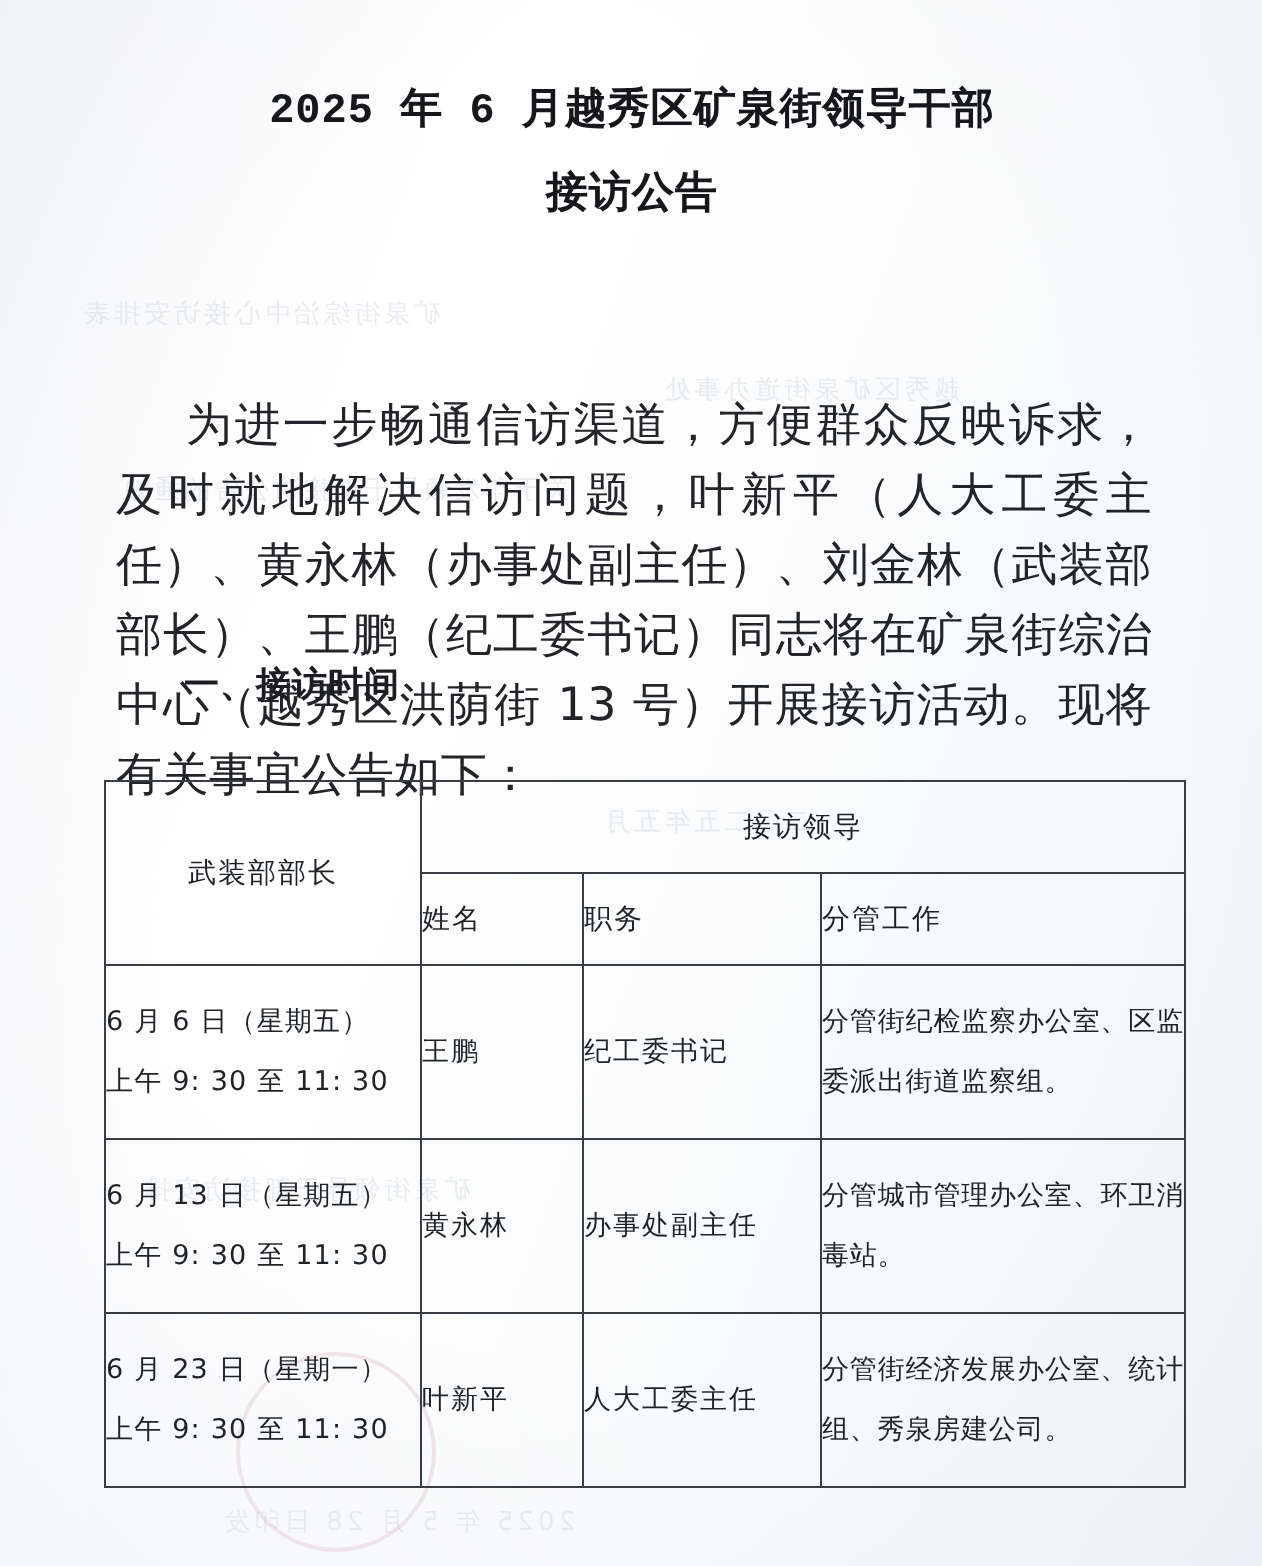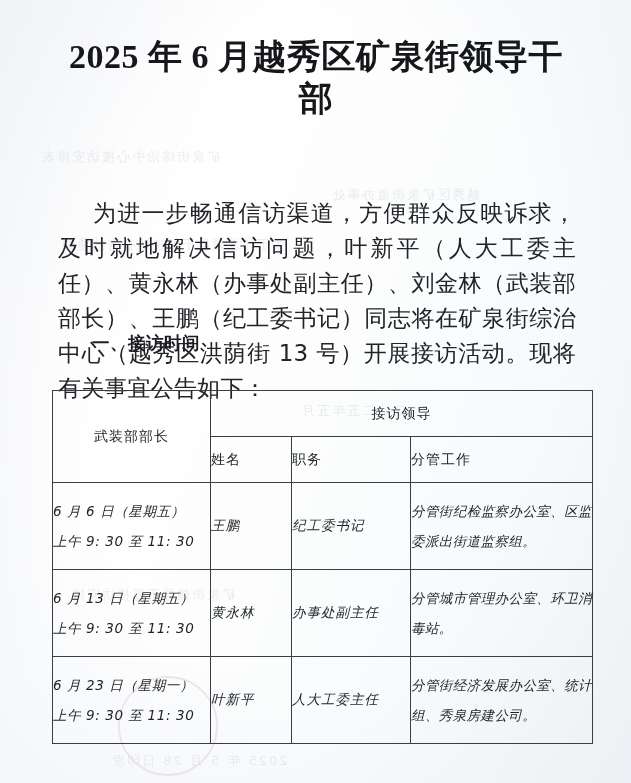--- a/index.html
+++ b/index.html
@@ -59,23 +59,23 @@
     height: 783px;
     box-sizing: border-box;
   }
 
   .doc-title {
     position: absolute;
     left: 62px;
     top: 36px;
     width: 508px;
     text-align: center;
-    font-family: Liberation Serif, serif;
+    font-family: Liberation Mono, monospace;
     font-weight: bold;
-    font-size: 34px;
+    font-size: 21px;
     line-height: 42px;
     letter-spacing: 0.5px;
     color: #16171a;
   }
   .doc-title .tline { display: block; }
 
   .body-para {
     position: absolute;
     left: 58px;
     top: 173px;
@@ -133,21 +133,21 @@
     text-align: left;
     font-size: 14px;
     letter-spacing: 1px;
   }
   .hd-time {
     font-size: 14px;
     letter-spacing: 1px;
     padding-left: 12px;
     vertical-align: middle;
   }
-  .row-body td { height: 86px; font-style: italic; }
+  .row-body td { height: 86px; }
   .time-cell {
     padding-left: 12px;
     line-height: 30px;
     letter-spacing: 0.6px;
   }
   .time-cell .tl { display: block; white-space: nowrap; }
   .duty-cell {
     padding: 0 8px 0 12px;
     line-height: 30px;
     letter-spacing: 0.4px;
@@ -170,20 +170,21 @@
 <div class="ghost" style="left:70px; top:586px;">矿泉街领导干部接访安排</div>
 <div class="ghost" style="left:110px; top:752px;">2025 年 5 月 28 日印发</div>
 <div class="stamp-ghost" style="left:118px; top:676px; width:96px; height:96px;"></div>
 
 <div class="scan-vignette"></div>
 
 <div class="page">
 
   <div class="doc-title">
     <span class="tline">2025 年 6 月越秀区矿泉街领导干部</span>
+    <span class="tline">接访公告</span>
   </div>
 
   <p class="body-para">为进一步畅通信访渠道，方便群众反映诉求，及时就地解决信访问题，叶新平（人大工委主任）、黄永林（办事处副主任）、刘金林（武装部部长）、王鹏（纪工委书记）同志将在矿泉街综治中心（越秀区洪荫街 13 号）开展接访活动。现将有关事宜公告如下：</p>
 
   <div class="section-heading">一、接访时间</div>
 
   <table class="reception-table">
     <colgroup>
       <col class="c-time">
       <col class="c-name">

